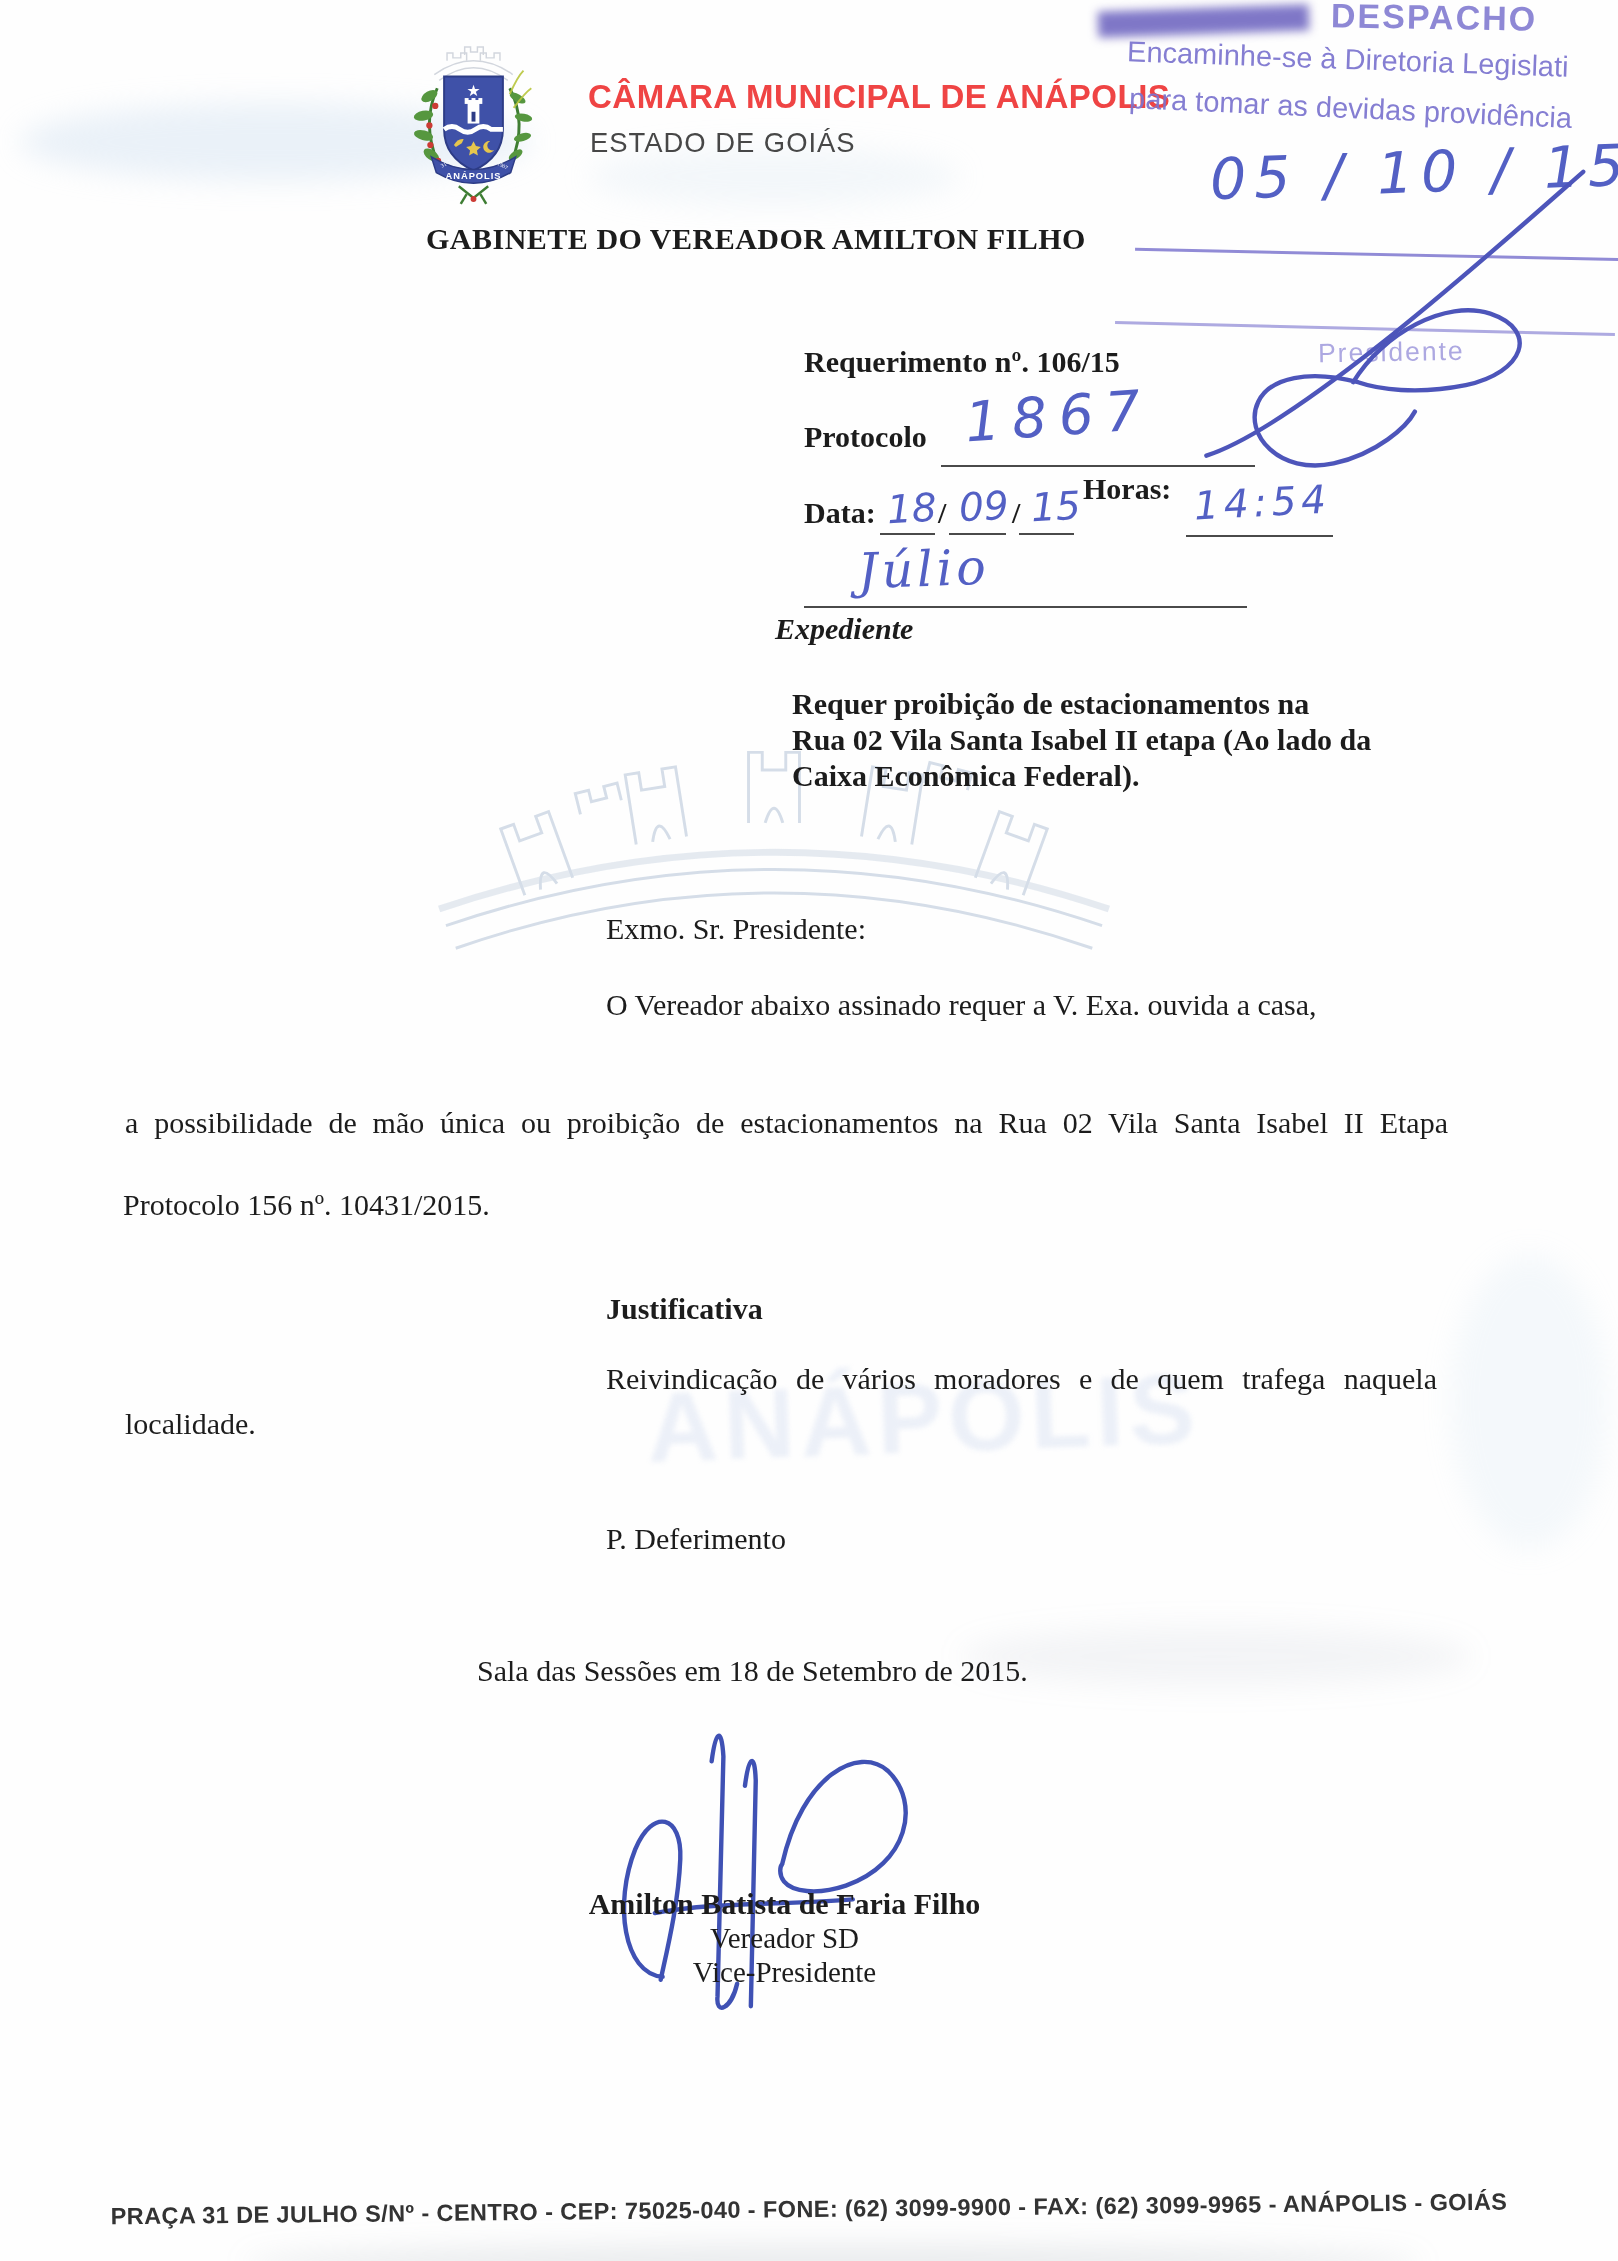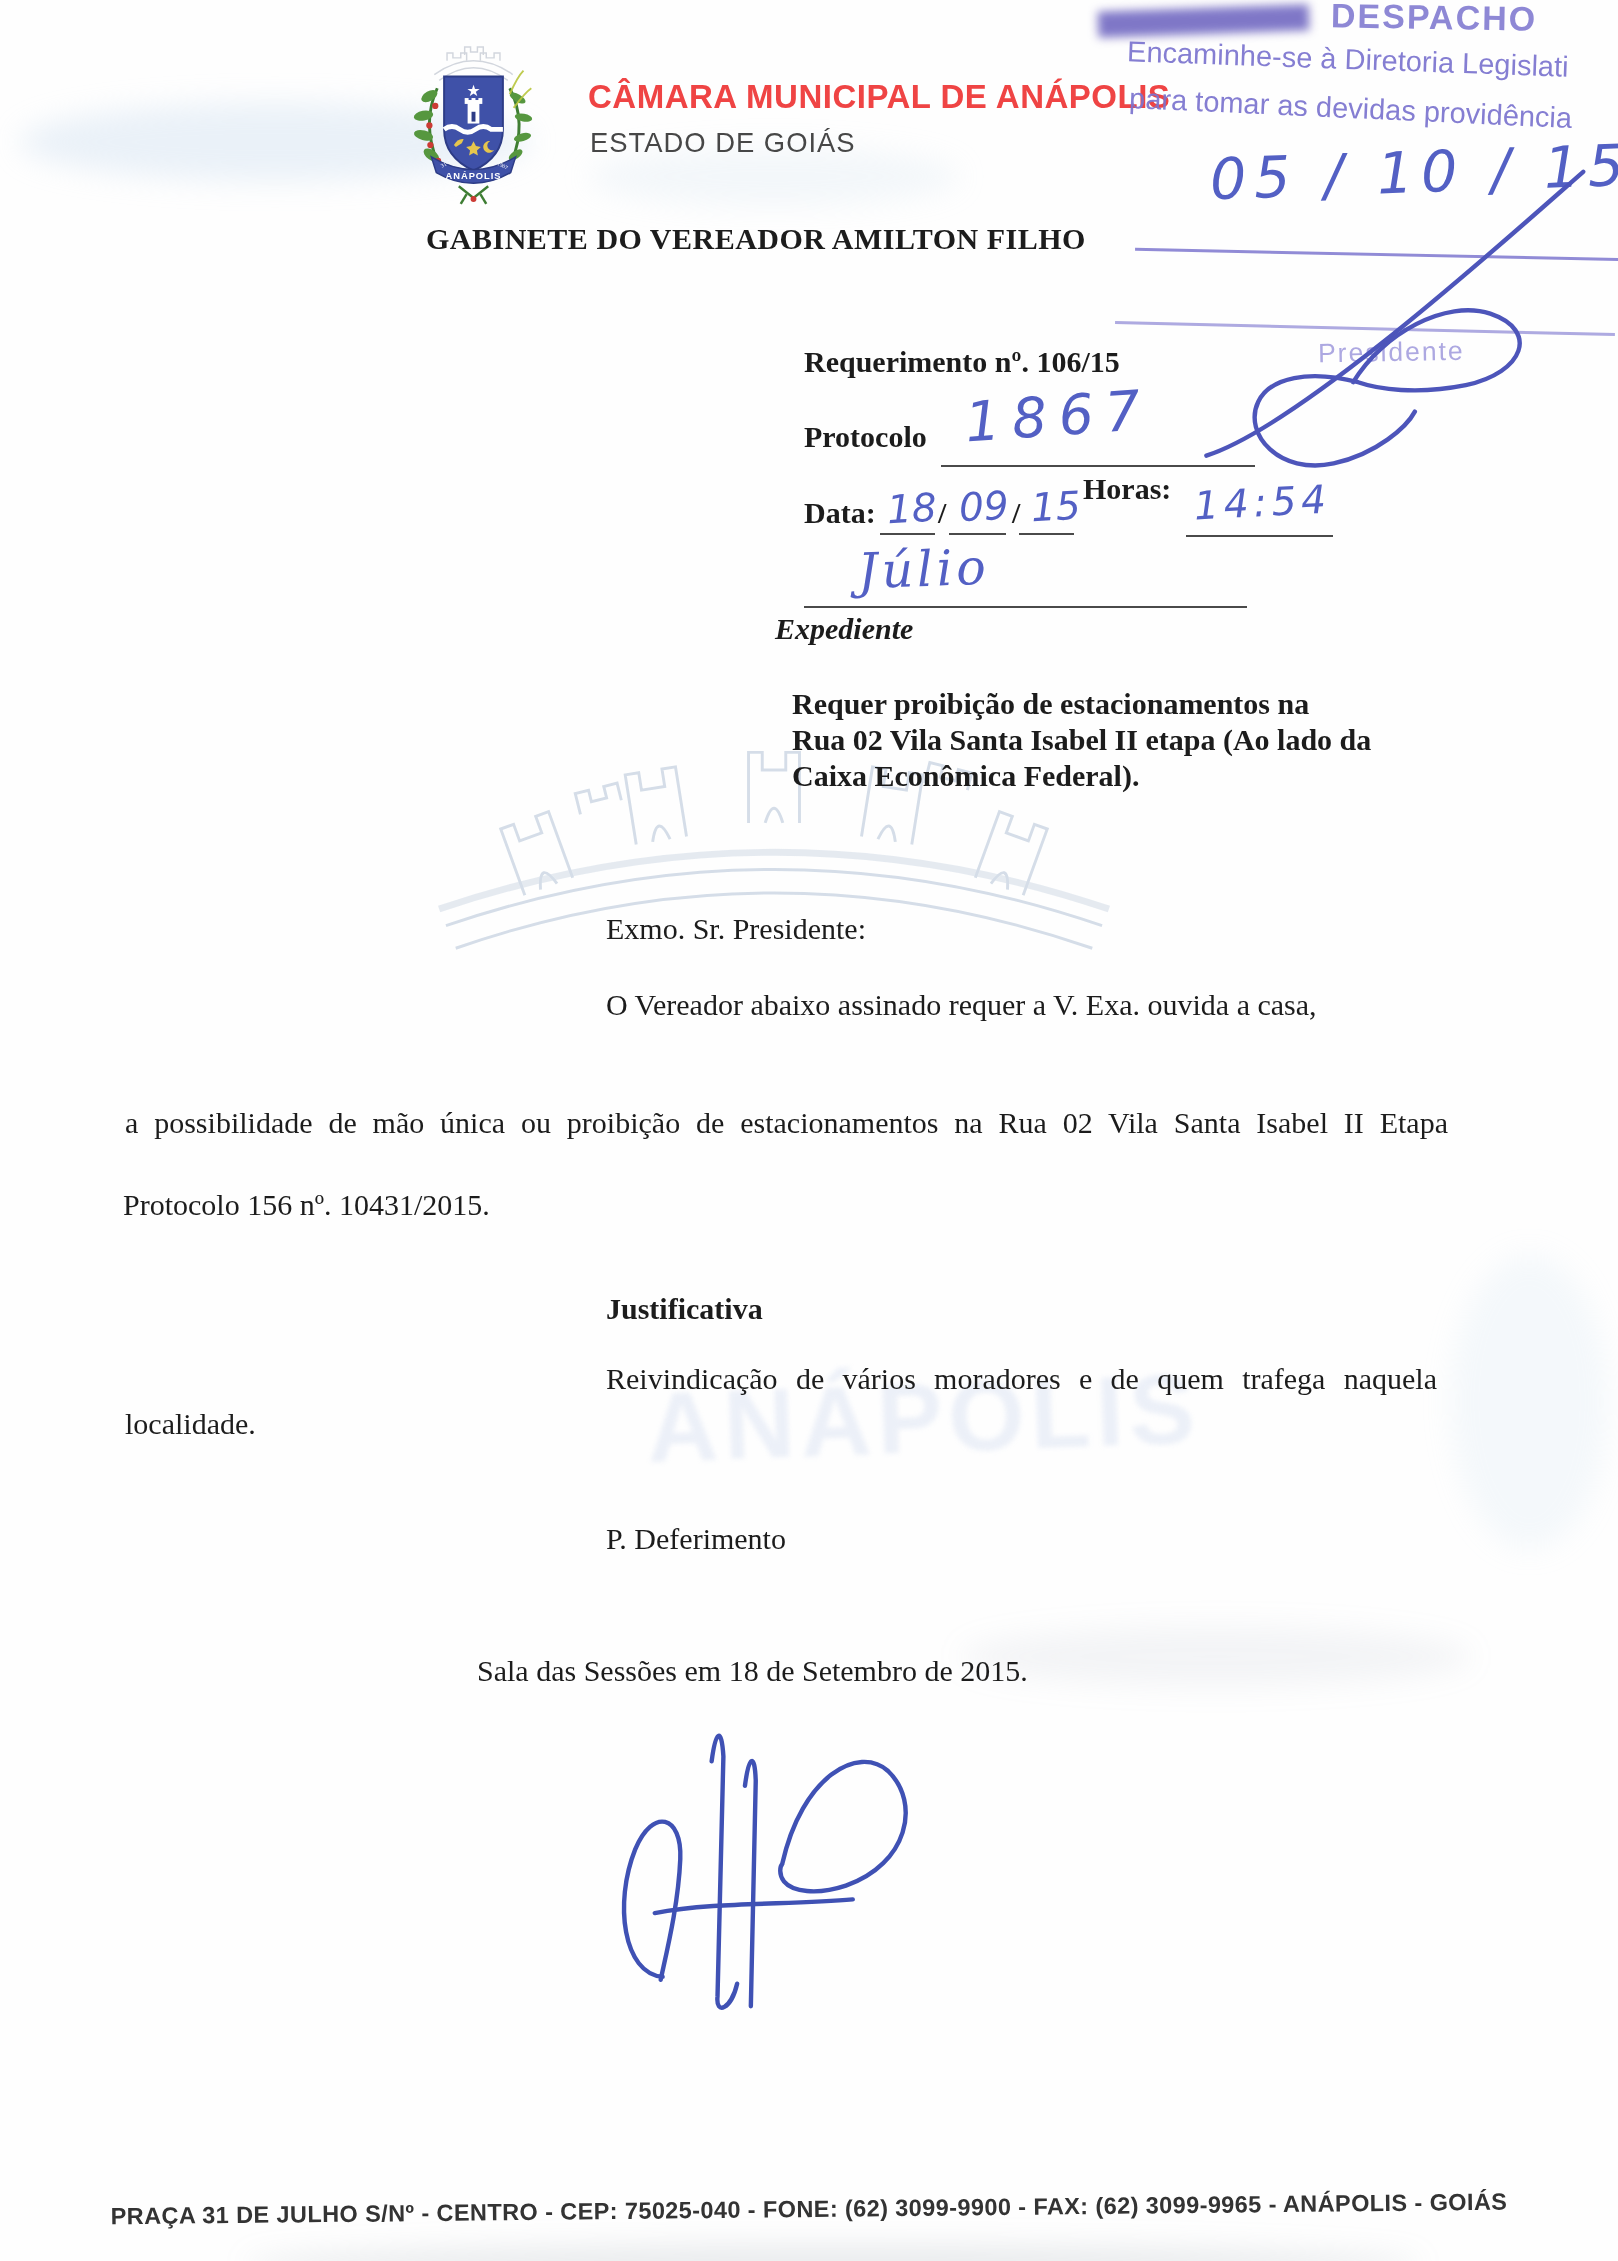--- a/index.html
+++ b/index.html
@@ -224,16 +224,21 @@
 
   <svg class="abs" style="left:596px;top:1717px;" width="343" height="304" viewBox="0 0 350 310">
     <g fill="none" stroke="#3f51b4" stroke-width="4.5" stroke-linecap="round">
       <path d="M68,265 C28,262 18,190 40,135 C58,92 88,100 86,145 C84,192 72,240 66,268"></path>
       <path d="M118,45 C122,15 128,8 130,40 L124,285 C122,305 138,298 144,272"></path>
       <path d="M152,70 C156,40 162,35 163,65 L158,295"></path>
       <path d="M190,150 C210,60 268,28 298,55 C332,88 318,150 255,172 C225,182 200,178 192,168 C186,160 188,152 190,150"></path>
       <path d="M60,200 C120,188 200,192 262,186"></path>
     </g>
   </svg>
+  <div class="abs sig-block">
+    <div class="sig-name">Amilton Batista de Faria Filho</div>
+    <div class="sig-role">Vereador SD</div>
+    <div class="sig-role">Vice-Presidente</div>
+  </div>
 
   <div class="abs footer">PRAÇA 31 DE JULHO S/Nº - CENTRO - CEP: 75025-040 - FONE: (62) 3099-9900 - FAX: (62) 3099-9965 - ANÁPOLIS - GOIÁS</div>
 </div>
 
 
 </body></html>

